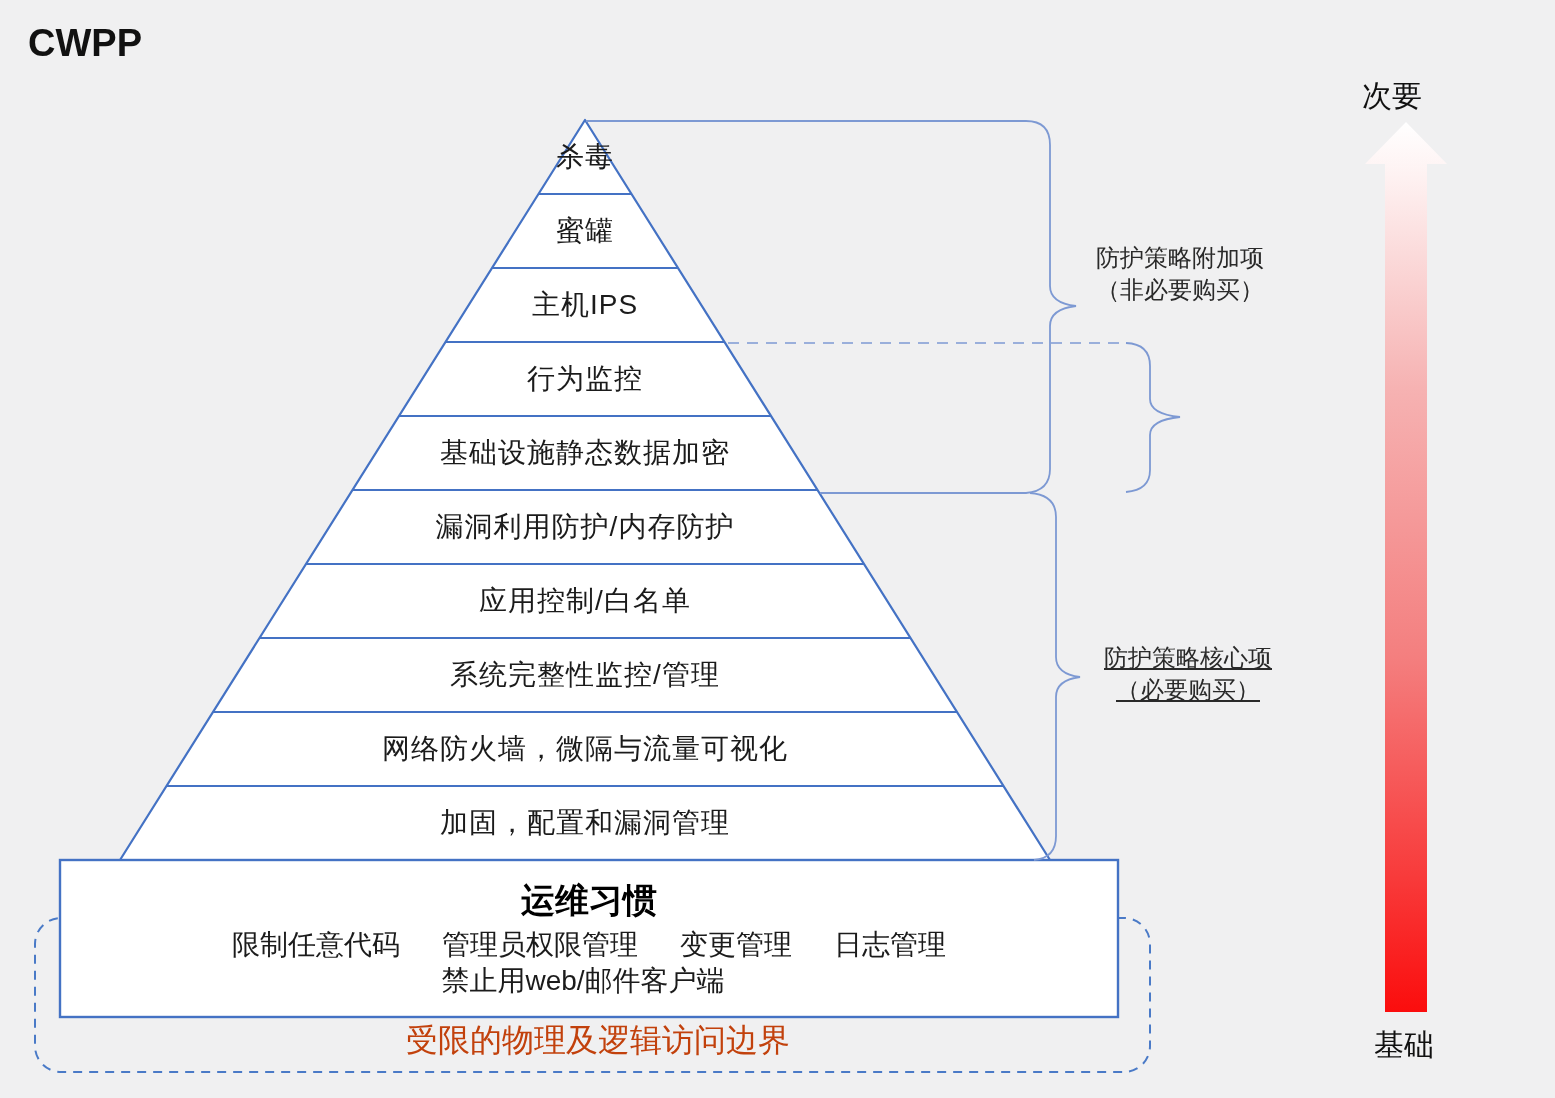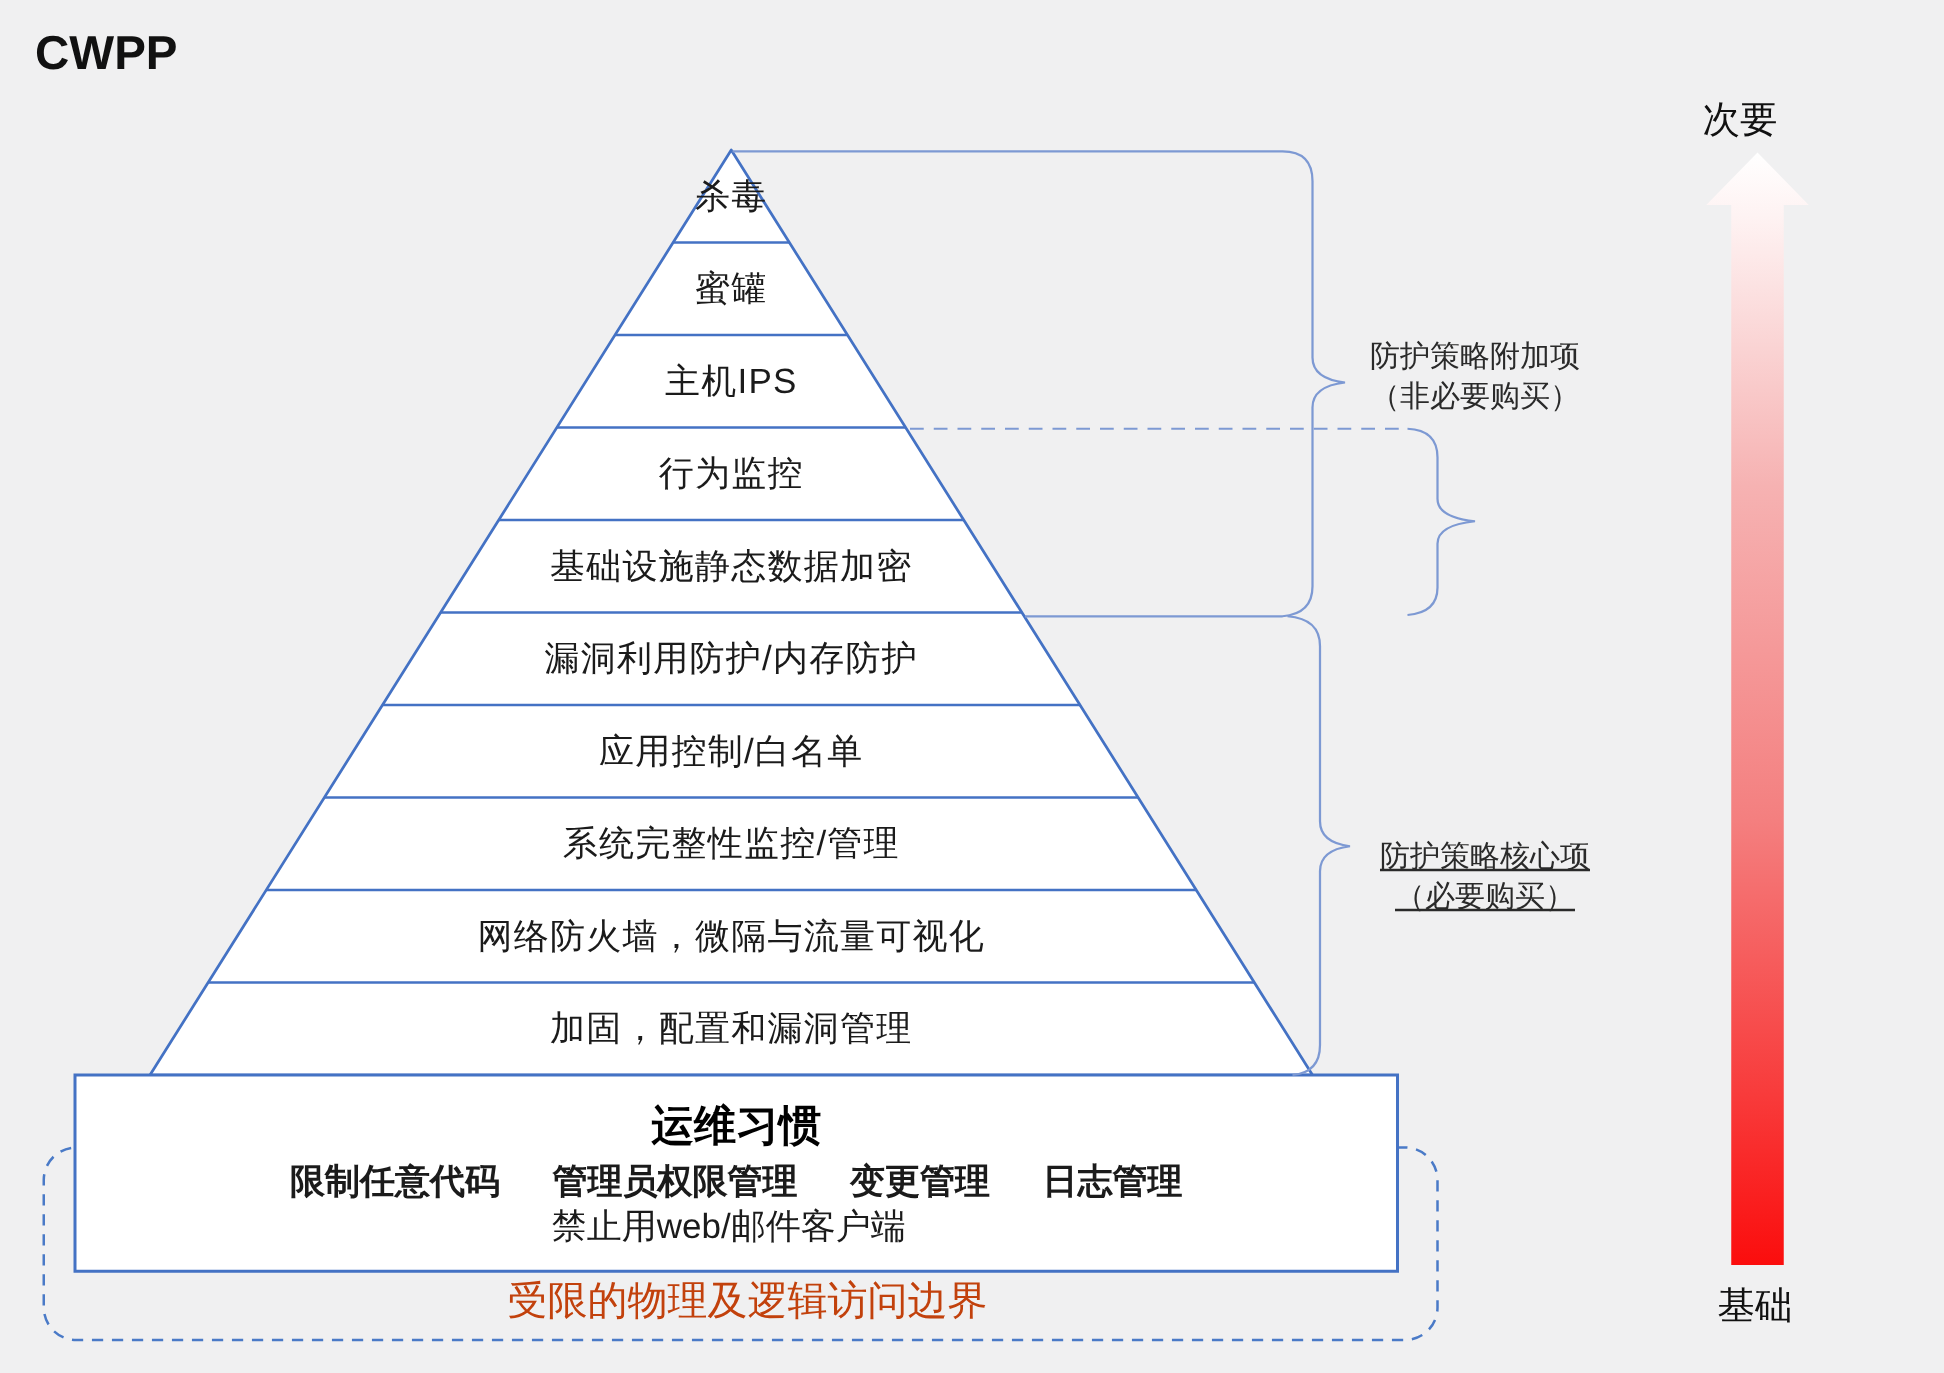--- a/index.html
+++ b/index.html
@@ -11,24 +11,24 @@
     position:relative;
     overflow:hidden;
   }
   #stage{position:absolute;inset:0;width:1429px;height:1098px;padding-left:48px;}
   svg.canvas{position:absolute;left:0;top:0;z-index:1;}
   .txt{position:absolute;z-index:2;white-space:nowrap;}
   .ctr{transform:translate(-50%,-50%);}
   .page-title{left:28px;top:22px;font-size:38px;font-weight:bold;color:#111;}
   .lvl{left:585px;font-size:28px;letter-spacing:1px;color:#1b1b1b;}
   .ops-title{left:589px;top:901px;font-size:34px;font-weight:bold;color:#000;}
-  .ops-items{left:60px;top:928px;width:1058px;display:flex;justify-content:center;gap:42px;font-size:28px;line-height:34px;font-weight:bold;}
+  .ops-items{left:60px;top:928px;width:1058px;display:flex;justify-content:center;gap:42px;font-size:28px;line-height:34px;}
   .ops-line2{left:583px;top:981px;font-size:28px;}
   .boundary-label{left:598px;top:1041px;font-size:32px;font-weight:normal;color:#c2410c;}
-  .anno{font-size:24px;line-height:32px;color:#2a2a2a;margin-top:28px;}
+  .anno{font-size:24px;line-height:32px;color:#2a2a2a;}
   .anno-center{text-align:center;}
   .anno-addon{left:1180px;top:274px;}
   .anno-external{left:1190px;top:378px;line-height:30px;}
   .anno-core{left:1188px;top:674px;text-decoration:underline;}
   .axis-label{font-size:30px;color:#111;font-family:Liberation Serif, serif;}
   .axis-top{left:1392px;top:96px;}
   .axis-bottom{left:1404px;top:1045px;}
 </style>
 </head>
 <body>

